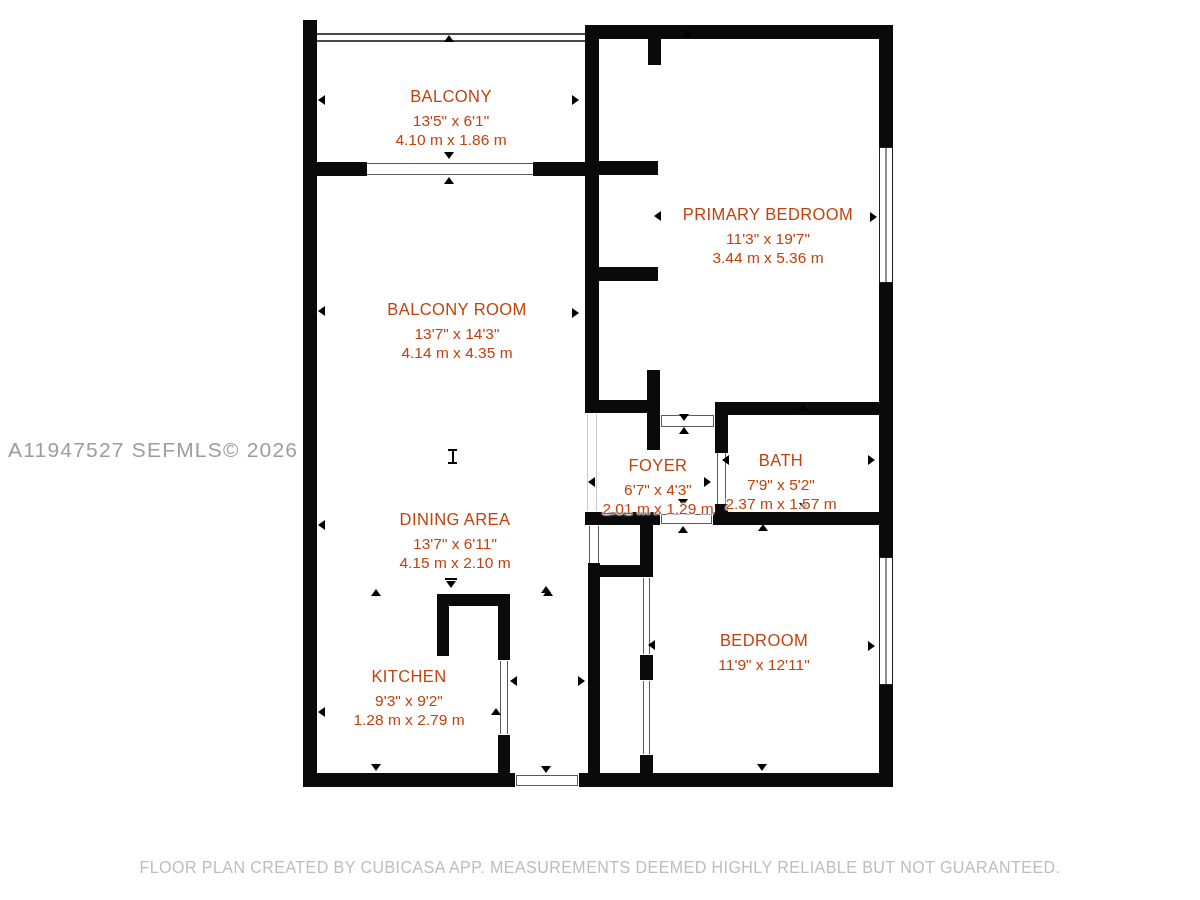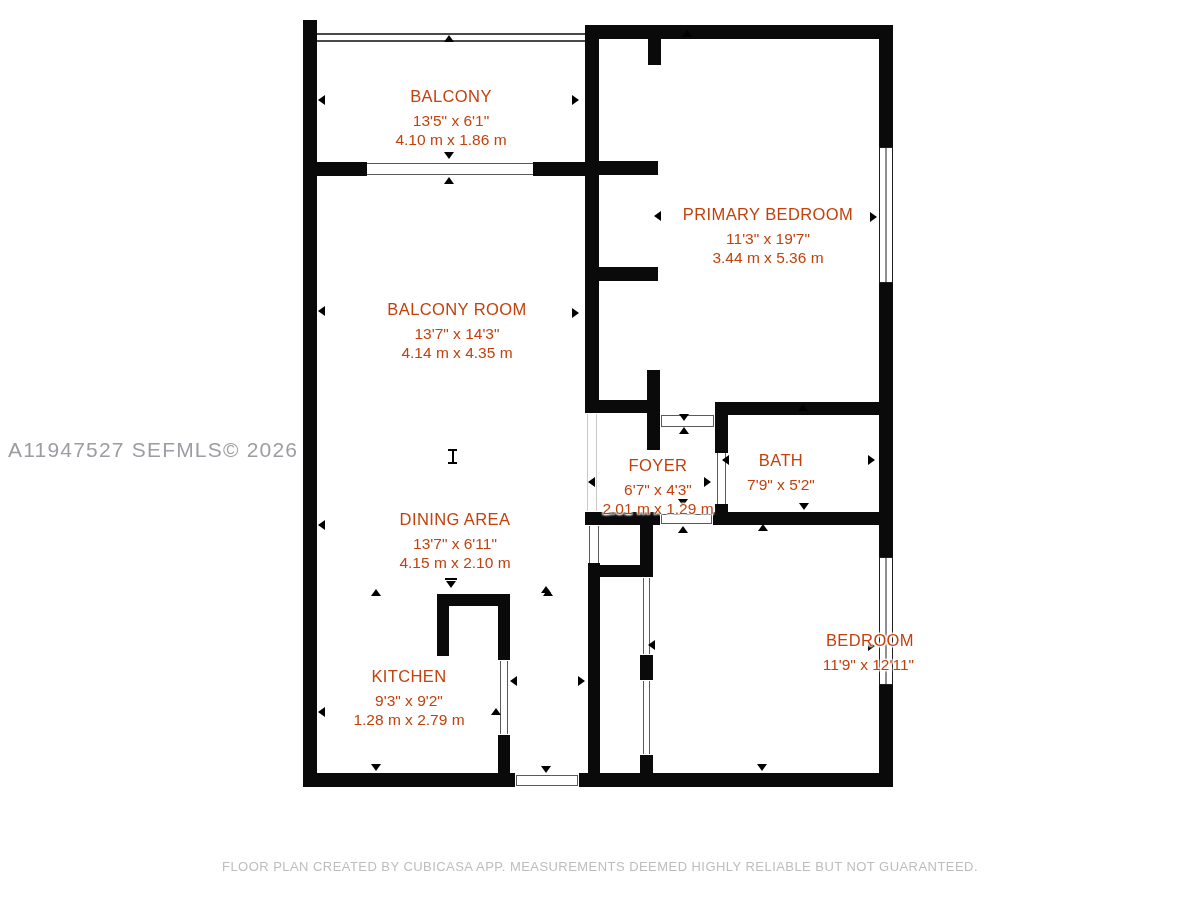--- a/index.html
+++ b/index.html
@@ -20,21 +20,21 @@
   .dim{display:block;font-size:15.5px;line-height:19px;}
   .tri{position:absolute;width:0;height:0;z-index:4;}
   .tri-up{border-left:5px solid transparent;border-right:5px solid transparent;border-bottom:7px solid #000;}
   .tri-down{border-left:5px solid transparent;border-right:5px solid transparent;border-top:7px solid #000;}
   .tri-left{border-top:5px solid transparent;border-bottom:5px solid transparent;border-right:7px solid #000;}
   .tri-right{border-top:5px solid transparent;border-bottom:5px solid transparent;border-left:7px solid #000;}
   .bar{position:absolute;background:#000;z-index:4;}
   .ibeam{position:absolute;width:9px;height:11px;border-top:2px solid #000;border-bottom:2px solid #000;z-index:4;}
   .ibeam:after{content:"";position:absolute;left:50%;top:0;bottom:0;width:2px;background:#000;transform:translateX(-50%);}
   .watermark{position:absolute;left:8px;top:438px;font-size:21px;letter-spacing:1.2px;color:#9c9ca3;z-index:7;}
-  .footer{position:absolute;left:0;top:859px;width:100%;text-align:center;font-size:13px;
+  .footer{position:absolute;left:0;top:859px;width:100%;text-align:center;font-size:16px;
           letter-spacing:0.45px;color:#bdbdbd;z-index:7;}
 </style>
 </head>
 <body>
 
 <div class="canvas">
 
   <div class="watermark">A11947527  SEFMLS© 2026</div>
   <div class="footer">FLOOR PLAN CREATED BY CUBICASA APP. MEASUREMENTS DEEMED HIGHLY RELIABLE BUT NOT GUARANTEED.</div>
 
@@ -144,29 +144,30 @@
     <span class="dim">4.14 m x 4.35 m</span>
   </div>
   <div class="label" style="left:508px;top:456px;">
     <span class="room-name">FOYER</span>
     <span class="dim">6'7" x 4'3"</span>
     <span class="dim">2.01 m x 1.29 m</span>
   </div>
   <div class="label" style="left:631px;top:451px;">
     <span class="room-name">BATH</span>
     <span class="dim">7'9" x 5'2"</span>
+    <span class="dim">2.37 m x 1.57 m</span>
   </div>
   <div class="label" style="left:305px;top:510px;">
     <span class="room-name">DINING AREA</span>
     <span class="dim">13'7" x 6'11"</span>
     <span class="dim">4.15 m x 2.10 m</span>
   </div>
   <div class="label" style="left:259px;top:667px;">
     <span class="room-name">KITCHEN</span>
     <span class="dim">9'3" x 9'2"</span>
     <span class="dim">1.28 m x 2.79 m</span>
   </div>
-  <div class="label" style="left:614px;top:631px;text-align:right;">
+  <div class="label" style="left:614px;top:631px;">
     <span class="room-name">BEDROOM</span>
     <span class="dim">11'9" x 12'11"</span>
   </div>
 
 </div>
 
 </body></html>

